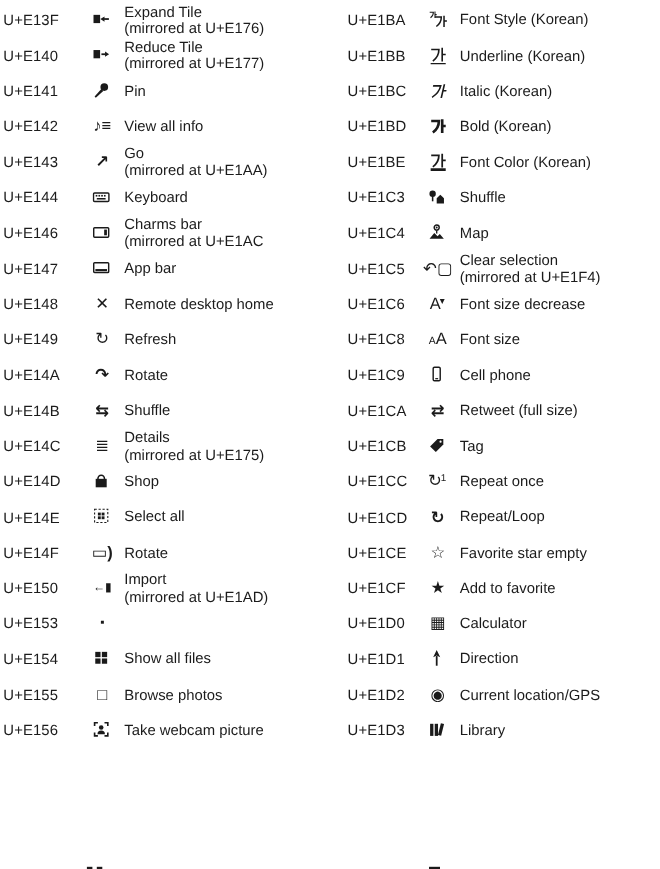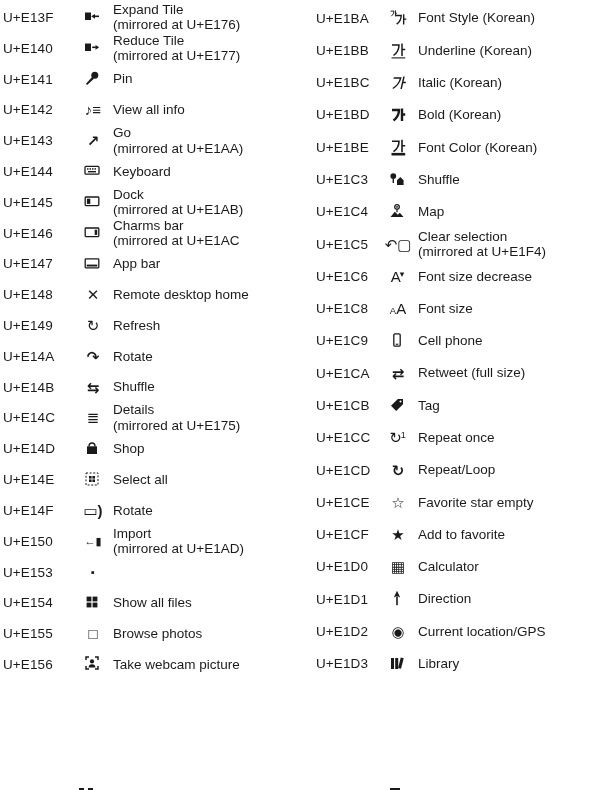--- a/index.html
+++ b/index.html
@@ -100,33 +100,20 @@
             <rect x="8" y="6.2" width="1.5" height="1.5"></rect>
             <rect x="10.5" y="6.2" width="1.5" height="1.5"></rect>
             <rect x="4" y="9" width="8" height="1.4"></rect>
           </svg>
         </div>
         <div class="desc">
           <div class="main">Keyboard</div>
         </div>
       </div>
       <div class="row">
-        <div class="code">U+E145</div>
-        <div class="gcell">
-          <svg viewBox="0 0 18 18" width="18" height="18" fill="#1a1a1a" class="g">
-            <rect x="1.2" y="4" width="13.6" height="8.6" rx="0.8" fill="none" stroke="#1a1a1a" stroke-width="1.3"></rect>
-            <rect x="2.9" y="5.7" width="3.4" height="5.2"></rect>
-          </svg>
-        </div>
-        <div class="desc">
-          <div class="main">Dock</div>
-          <div class="sub">(mirrored at U+E1AB)</div>
-        </div>
-      </div>
-      <div class="row">
         <div class="code">U+E146</div>
         <div class="gcell">
           <svg viewBox="0 0 18 18" width="18" height="18" fill="#1a1a1a" class="g">
             <rect x="1.2" y="4" width="13.6" height="8.6" rx="0.8" fill="none" stroke="#1a1a1a" stroke-width="1.3"></rect>
             <rect x="10.7" y="5.7" width="2.5" height="5.2"></rect>
           </svg>
         </div>
         <div class="desc">
           <div class="main">Charms bar</div>
           <div class="sub">(mirrored at U+E1AC</div>

